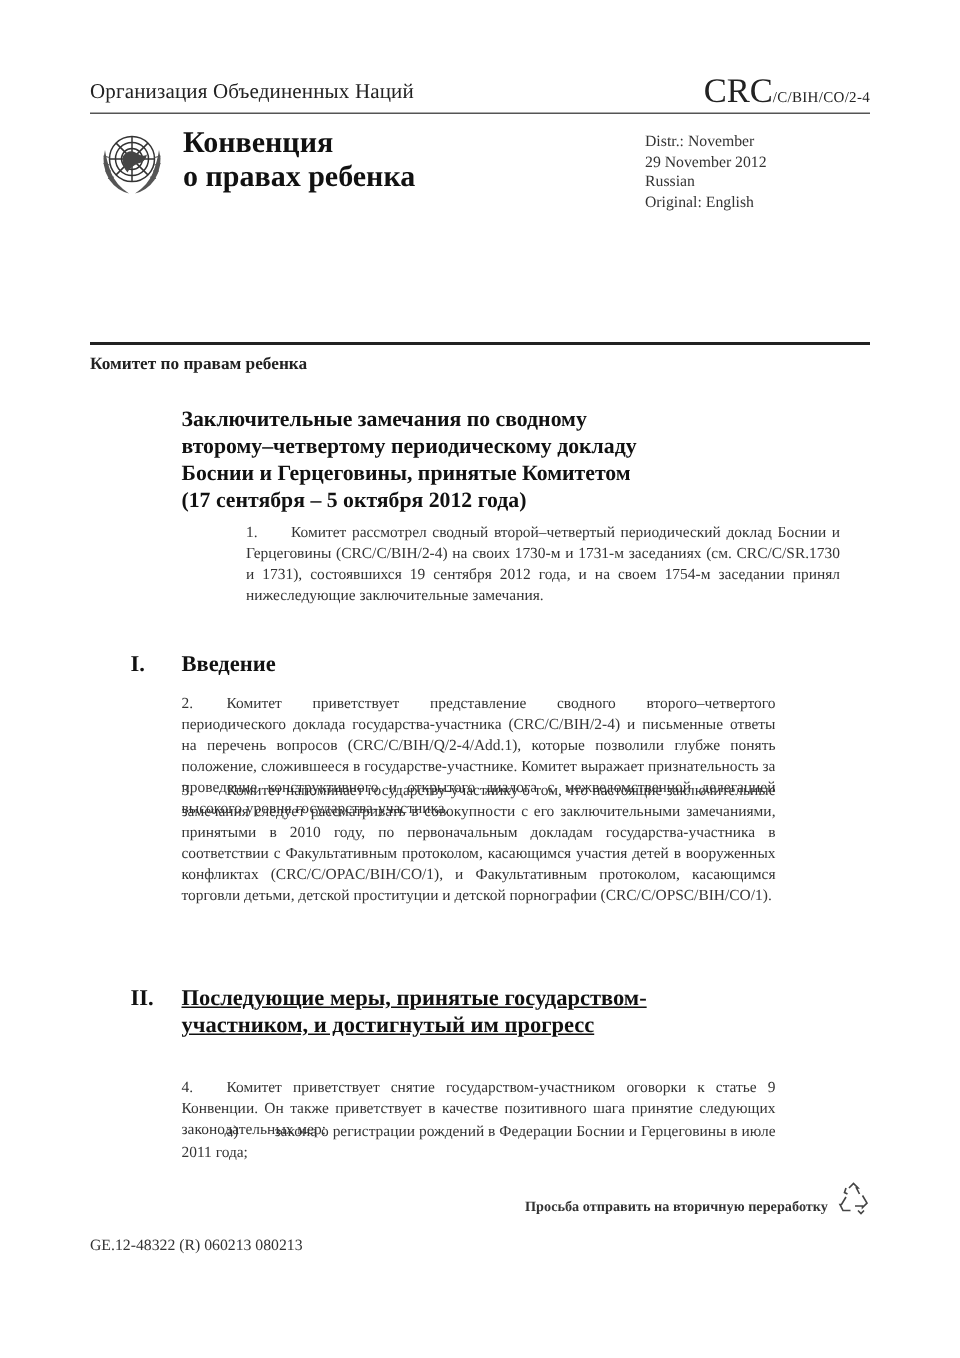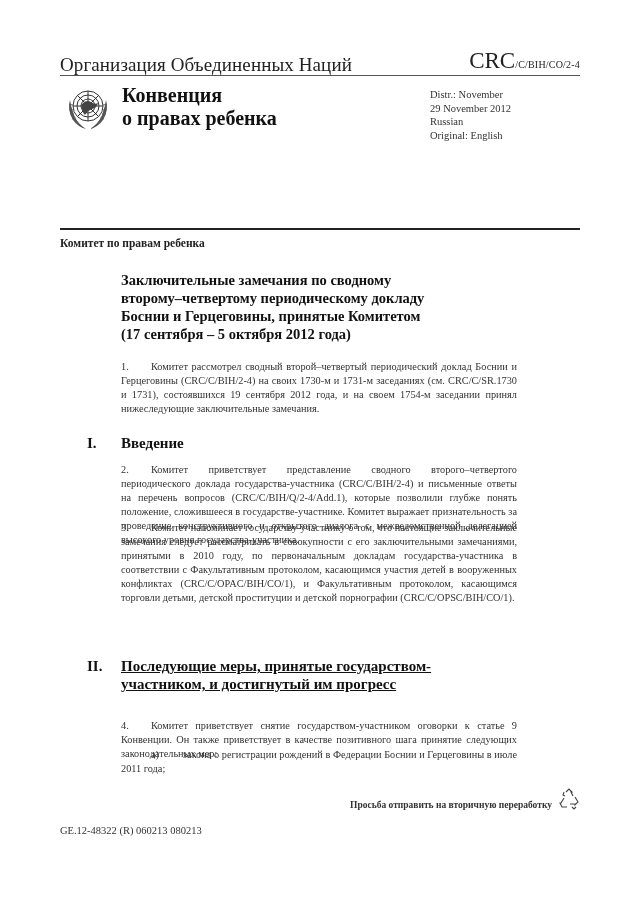--- a/index.html
+++ b/index.html
@@ -1,19 +1,19 @@
 <!DOCTYPE html>
 <html><head>
   <meta charset="utf-8">
   <style>
     html, body { margin: 0; padding: 0; background: #ffffff; }
     body { width: 640px; height: 905px; position: relative; overflow: hidden;
            font-family: "Liberation Serif", "DejaVu Serif", serif; color: #1a1a1a; }
     .abs { position: absolute; }
-    .org-name { left: 60px; top: 54px; font-size: 19px; letter-spacing: 0.1px; color: #222; }
+    .org-name { left: 60px; top: 54px; font-size: 14px; letter-spacing: 0.1px; color: #222; }
     .symbol { right: 60px; top: 48px; white-space: nowrap; color: #222; }
     .symbol .big { font-size: 23px; }
     .symbol .small { font-size: 10px; letter-spacing: 0.2px; }
     .rule-top { left: 60px; top: 75px; width: 520px; height: 0; border-top: 1.5px solid #555; }
     .logo { left: 62px; top: 82px; width: 52px; height: 52px; }
     .conv-title { left: 122px; top: 84px; font-size: 20px; font-weight: bold; line-height: 23px; color: #111; }
     .distr { left: 430px; top: 88px; font-size: 10.5px; line-height: 13.5px; color: #333; }
     .rule-thick { left: 60px; top: 228px; width: 520px; height: 0; border-top: 2.5px solid #222; }
     .committee { left: 60px; top: 237px; font-size: 11.5px; font-weight: bold; color: #222; }
     .main-title { left: 121px; top: 271px; width: 400px; font-size: 14.5px; font-weight: bold; line-height: 18px; color: #111; }
@@ -77,21 +77,21 @@
 
 <div class="abs committee">Комитет по правам ребенка</div>
 
 <div class="abs main-title">
   <div>Заключительные замечания по сводному</div>
   <div>второму–четвертому периодическому докладу</div>
   <div>Боснии и Герцеговины, принятые Комитетом</div>
   <div>(17 сентября – 5 октября 2012 года)</div>
 </div>
 
-<div class="abs para" style="top:360px;">
+<div class="abs para" style="top:349px;margin-left:43px;">
   <span class="num">1.</span><span>Комитет рассмотрел сводный второй–четвертый периодический доклад Боснии и Герцеговины (CRC/C/BIH/2-4) на своих 1730-м и 1731-м заседаниях (см. CRC/C/SR.1730 и 1731), состоявшихся 19 сентября 2012 года, и на своем 1754-м заседании принял нижеследующие заключительные замечания.</span>
 </div>
 
 <div class="abs heading" style="top:434px;">
   <span class="hnum">I.</span>
   <span class="htext">Введение</span>
 </div>
 
 <div class="abs para" style="top:463px;">
   <span class="num">2.</span><span>Комитет приветствует представление сводного второго–четвертого периодического доклада государства-участника (CRC/C/BIH/2-4) и письменные ответы на перечень вопросов (CRC/C/BIH/Q/2-4/Add.1), которые позволили глубже понять положение, сложившееся в государстве-участнике. Комитет выражает признательность за проведение конструктивного и открытого диалога с межведомственной делегацией высокого уровня государства-участника.</span>

